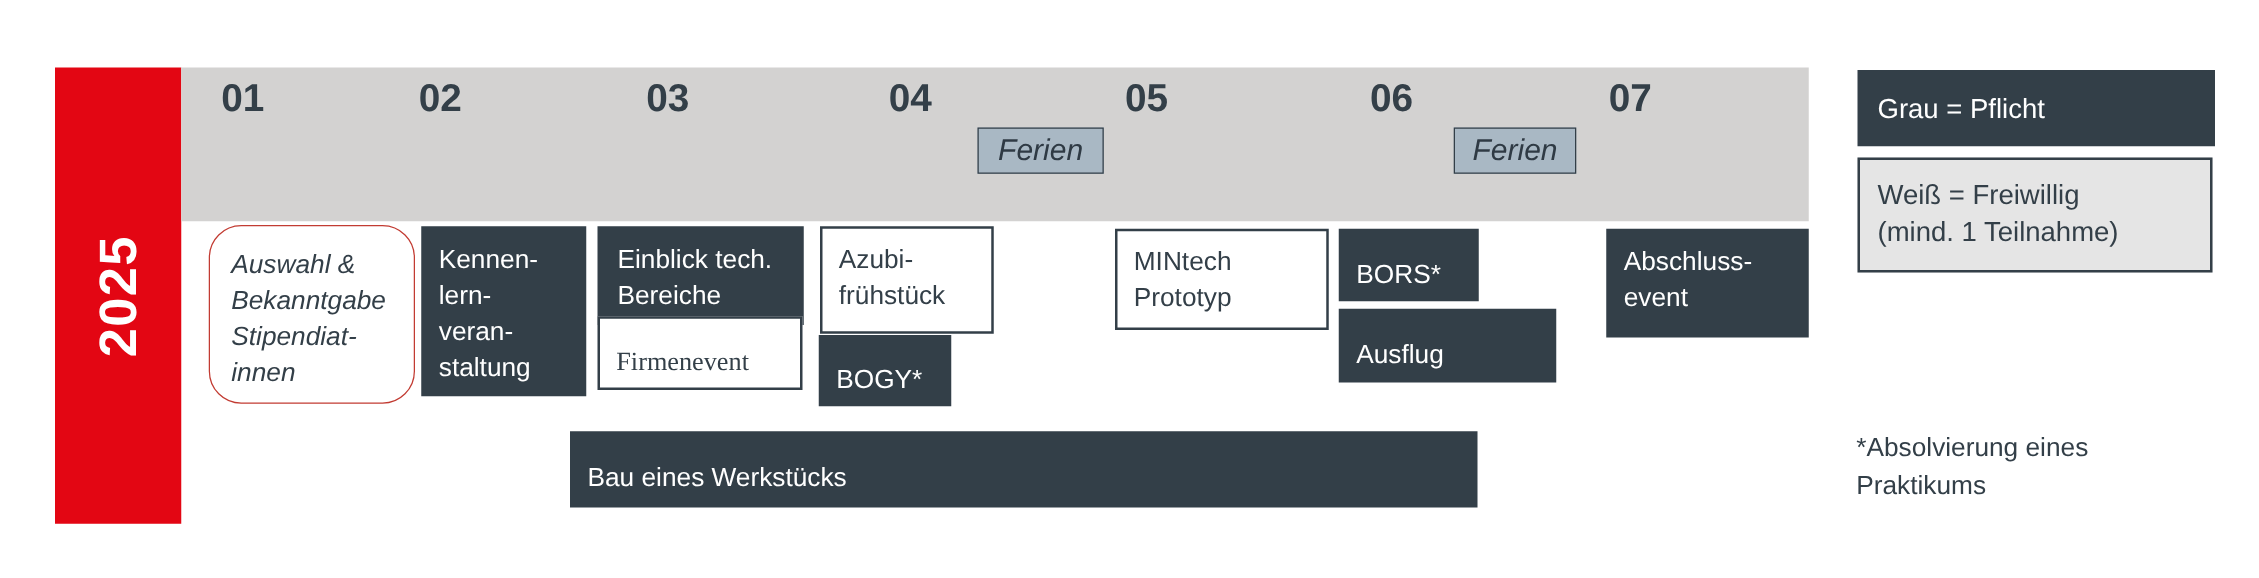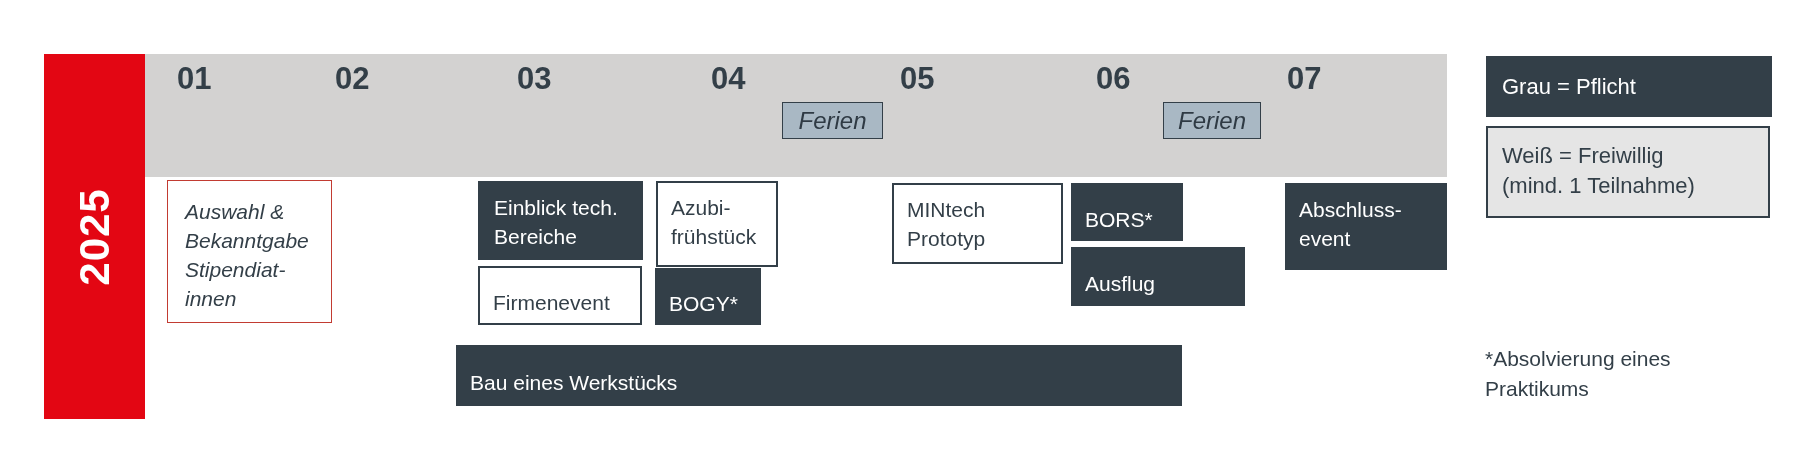--- a/index.html
+++ b/index.html
@@ -83,32 +83,36 @@
   <span class="month-label" style="left:335px">02</span>
   <span class="month-label" style="left:517px">03</span>
   <span class="month-label" style="left:711px">04</span>
   <span class="month-label" style="left:900px">05</span>
   <span class="month-label" style="left:1096px">06</span>
   <span class="month-label" style="left:1287px">07</span>
 
   <div class="ferien" style="left:782px; width:101px;">Ferien</div>
   <div class="ferien" style="left:1163px; width:98px;">Ferien</div>
 
-  <div class="evt white auswahl" style="left:167px; top:180px; width:165px; height:143px;">Auswahl &amp;
+  <div class="evt white auswahl" style="left:167px; top:180px; width:165px; height:143px;border-radius:26px;">Auswahl &amp;
 Bekanntgabe
 Stipendiat-
 innen</div>
 
+  <div class="evt dark" style="left:337px; top:181px; width:132px; height:136px;">Kennen-
+lern-
+veran-
+staltung</div>
 
   <div class="evt dark" style="left:478px; top:181px; width:165px; height:79px;padding-left:16px;">Einblick tech.
 Bereiche</div>
 
-  <div class="evt white center" style="left:478px; top:266px; width:164px; height:59px;">Firmenevent</div>
+  <div class="evt white center" style="left:478px; top:253px; width:164px; height:59px;font-family:Liberation Serif, serif;">Firmenevent</div>
 
-  <div class="evt white" style="left:656px; top:181px; width:122px; height:86px;">Azubi-
+  <div class="evt white" style="left:656px; top:181px; width:139px; height:86px;">Azubi-
 frühstück</div>
 
   <div class="evt dark center" style="left:655px; top:268px; width:106px; height:57px;">BOGY*</div>
 
 
   <div class="evt white" style="left:892px; top:183px; width:171px; height:81px;">MINtech
 Prototyp</div>
 
   <div class="evt dark center" style="left:1071px; top:183px; width:112px; height:58px;">BORS*</div>
 

